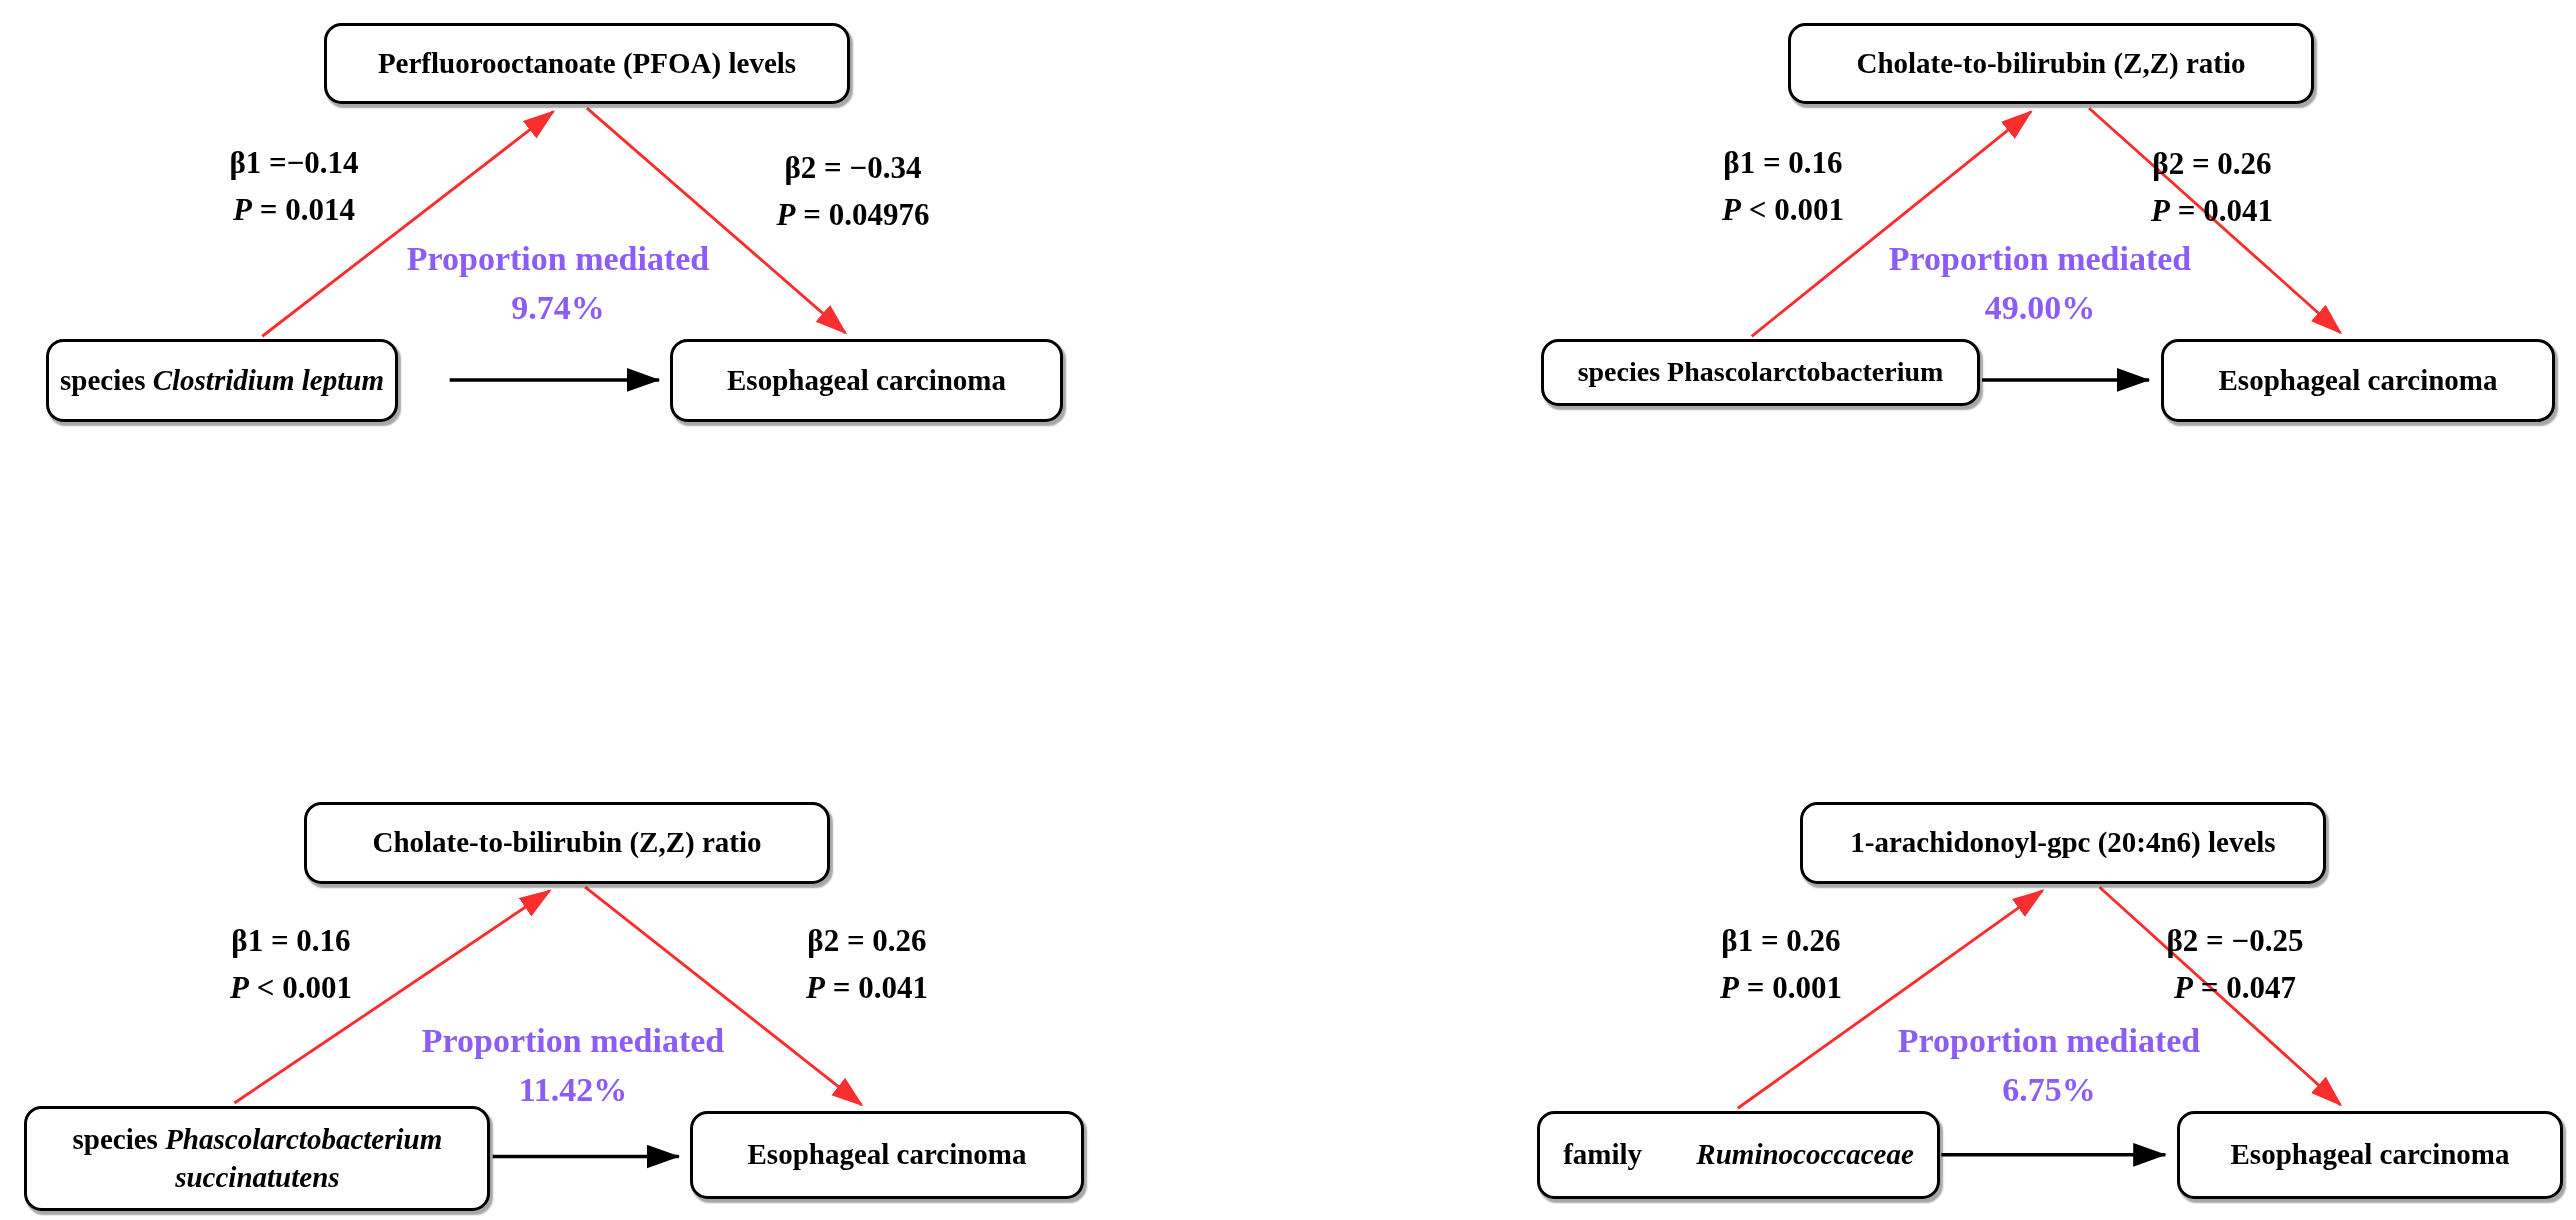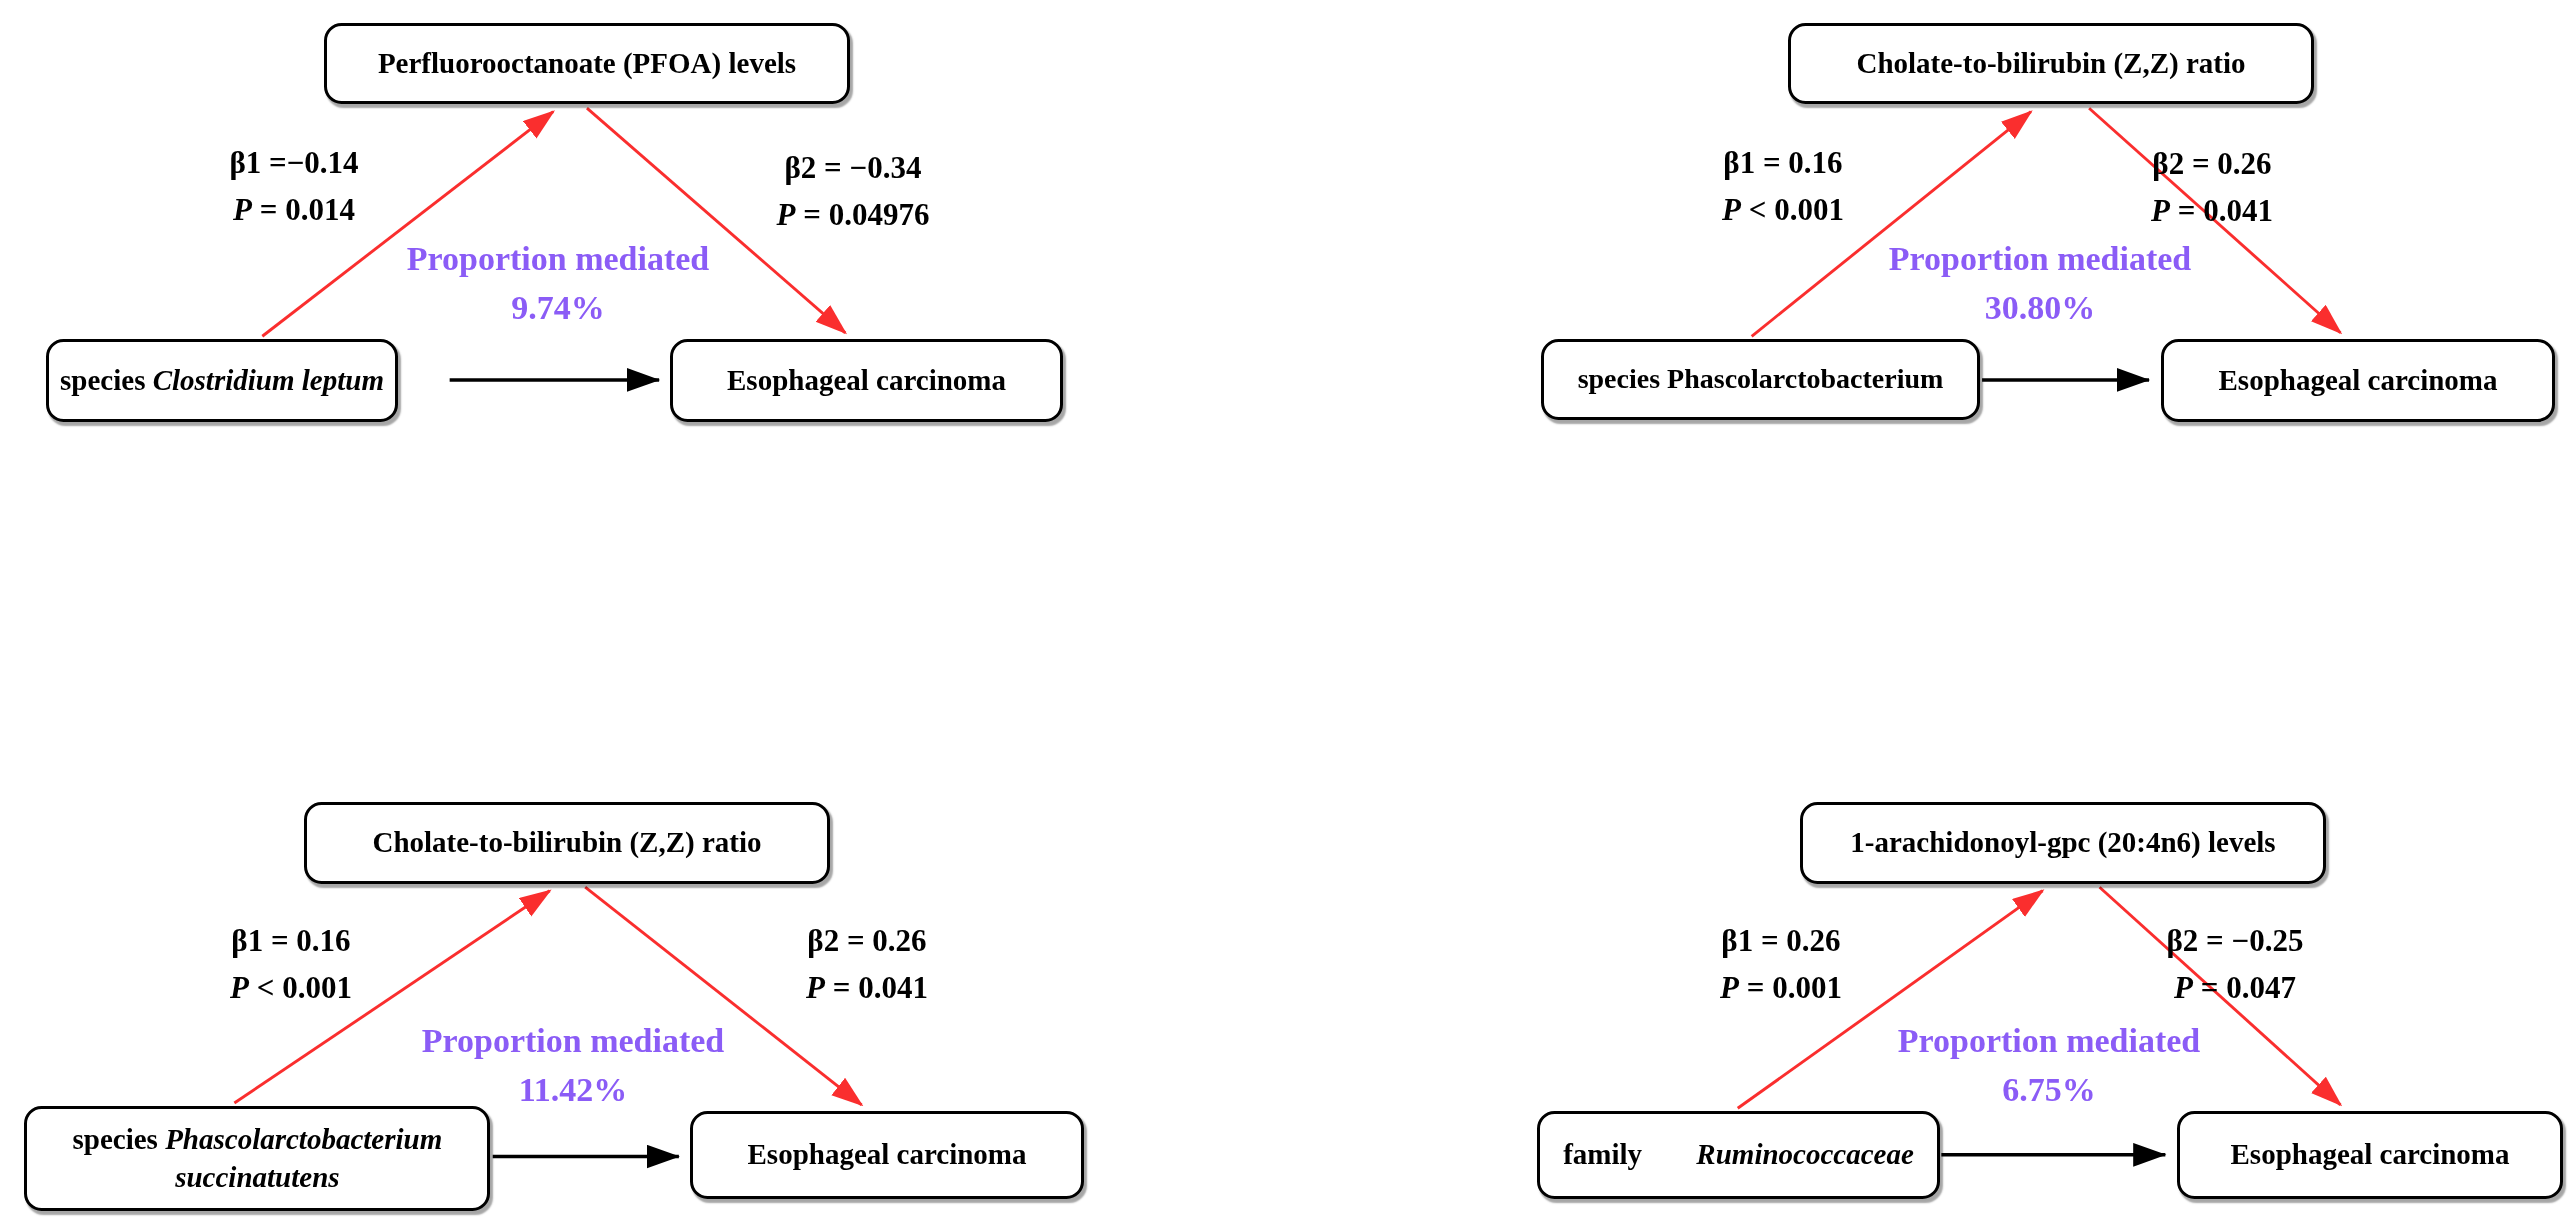--- a/index.html
+++ b/index.html
@@ -64,21 +64,21 @@
   
   #p1-mediator { left: 296px;  top: 23px;   width: 526px; height: 81px; margin-left: 28px; }
   #p1-exposure { left: 46px;   top: 339px;  width: 352px; height: 83px; }
   #p1-outcome  { left: 670px; top: 339px;  width: 393px; height: 83px; }
   #p1-stat-a   { left: 294px;  top: 186px; }
   #p1-stat-b   { left: 853px; top: 191px; }
   #p1-med-text { left: 558px;  top: 283px; }
 
   
   #p2-mediator { left: 1788px; top: 23px;   width: 526px; height: 81px; }
-  #p2-exposure { left: 1541px; top: 339px;  width: 439px; height: 81px; font-size: 28px; }
+  #p2-exposure { left: 1541px; top: 339px;  width: 439px; height: 67px; font-size: 28px; }
   #p2-outcome  { left: 2161px; top: 339px;  width: 394px; height: 83px; }
   #p2-stat-a   { left: 1783px; top: 186px; }
   #p2-stat-b   { left: 2212px; top: 187px; }
   #p2-med-text { left: 2040px; top: 283px; }
 
   
   #p3-mediator { left: 304px;  top: 802px; width: 526px; height: 82px; }
   #p3-exposure { left: 24.4px;   top: 1106px; width: 466px; height: 105px; }
   #p3-outcome  { left: 690px; top: 1111px; width: 394px; height: 88px; }
   #p3-stat-a   { left: 291px;  top: 964px; }
@@ -154,21 +154,21 @@
   <div class="stat" id="p2-stat-a">
     <div>β1 = 0.16</div>
     <div><span class="p-sym">P</span> <span>&lt; 0.001</span></div>
   </div>
   <div class="stat" id="p2-stat-b">
     <div>β2 = 0.26</div>
     <div><span class="p-sym">P</span> <span>= 0.041</span></div>
   </div>
   <div class="mediation" id="p2-med-text">
     <div>Proportion mediated</div>
-    <div>30.80%</div>
+    <div>49.00%</div>
   </div>
   <div class="node" id="p2-exposure">
     <span><span>species</span> <span class="sci" style="font-style: normal;">Phascolarctobacterium</span></span>
   </div>
   <div class="node" id="p2-outcome">
     <span>Esophageal carcinoma</span>
   </div>
 </section>
 
 <section>

